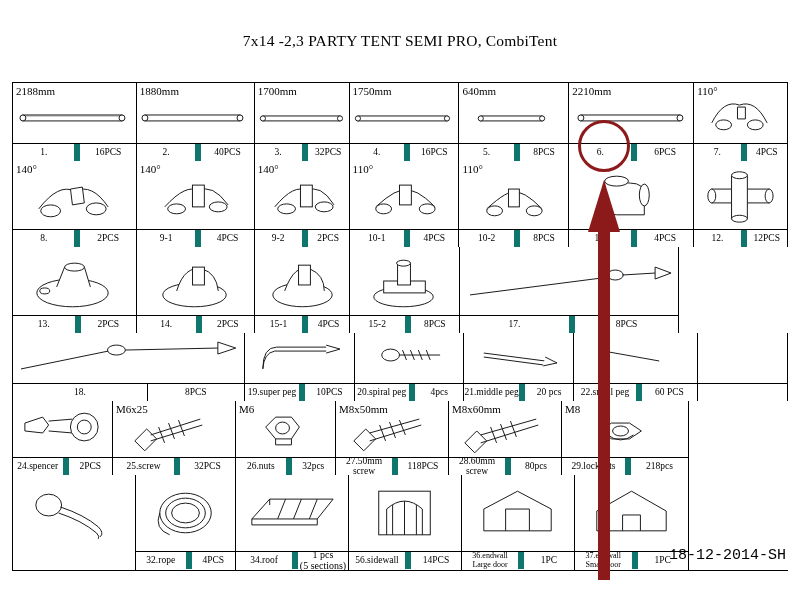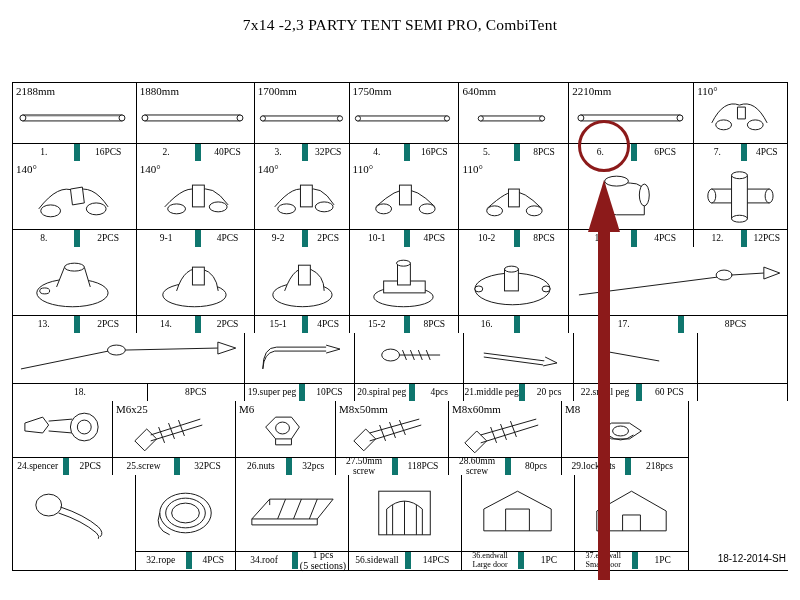--- a/index.html
+++ b/index.html
@@ -17,21 +17,21 @@
   }
   #page {
     position: relative;
     width: 800px;
     height: 600px;
   }
   #title {
     text-align: center;
     font-size: 15.5px;
     font-family: "Liberation Serif", serif;
-    padding-top: 16px;
+    padding-top: 32px;
     letter-spacing: 0.2px;
   }
   #sheet {
     position: absolute;
     left: 12px;
     top: 82px;
     width: 776px;
     border-left: 1px solid #000;
     border-top: 1px solid #000;
     box-sizing: border-box;
@@ -92,22 +92,22 @@
   .svgwrap {
     position: absolute;
     left: 0; top: 0;
     width: 100%; height: 100%;
   }
   svg { display: block; }
   #footer {
     position: absolute;
     right: 14px;
     bottom: 36px;
-    font-size: 10px;
-    font-family: Liberation Sans, sans-serif;
+    font-size: 15px;
+    font-family: Liberation Mono, monospace;
   }
   #circle-ann {
     position: absolute;
     left: 578px;
     top: 120px;
     width: 52px;
     height: 52px;
     border: 3px solid #8c1a1a;
     border-radius: 50%;
     box-sizing: border-box;
@@ -394,35 +394,20 @@
             <rect x="34" y="34" width="42" height="12" class="thin-f"></rect>
             <rect x="48" y="16" width="13" height="22" class="thin-f"></rect>
             <ellipse cx="54" cy="16" rx="7" ry="3" class="thin-f"></ellipse>
           </svg>
         </div>
         <div class="lbl">
           <div class="num">15-2</div>
           <div class="qty">8PCS</div>
         </div>
       </div>
-      <div class="cellcol" style="width:110px">
-        <div class="pic" style="height:68px">
-          <svg class="svgwrap" viewBox="0 0 110 68">
-            <ellipse cx="54" cy="42" rx="38" ry="16" class="thin-f"></ellipse>
-            <rect x="46" y="22" width="14" height="22" class="thin-f"></rect>
-            <ellipse cx="53" cy="22" rx="7" ry="3" class="thin-f"></ellipse>
-            <ellipse cx="20" cy="42" rx="4" ry="3" class="thin-f"></ellipse>
-            <ellipse cx="88" cy="42" rx="4" ry="3" class="thin-f"></ellipse>
-          </svg>
-        </div>
-        <div class="lbl">
-          <div class="num">16.</div>
-          <div class="qty"></div>
-        </div>
-      </div>
       <div class="cellcol" style="width:219px">
         <div class="pic" style="height:68px">
           <svg class="svgwrap" viewBox="0 0 219 68">
             <path d="M10 48 L150 30" class="thin"></path>
             <ellipse cx="156" cy="28" rx="8" ry="5" class="thin-f"></ellipse>
             <path d="M163 28 L196 26" class="thin"></path>
             <path d="M196 20 L212 26 L196 32 Z" class="thin-f"></path>
           </svg>
         </div>
         <div class="lbl">

